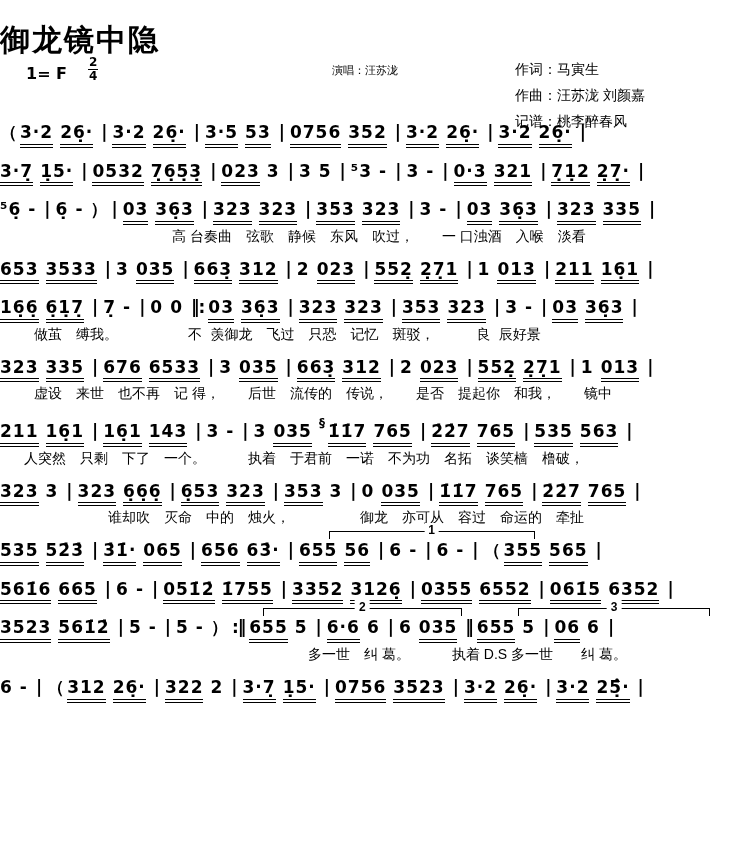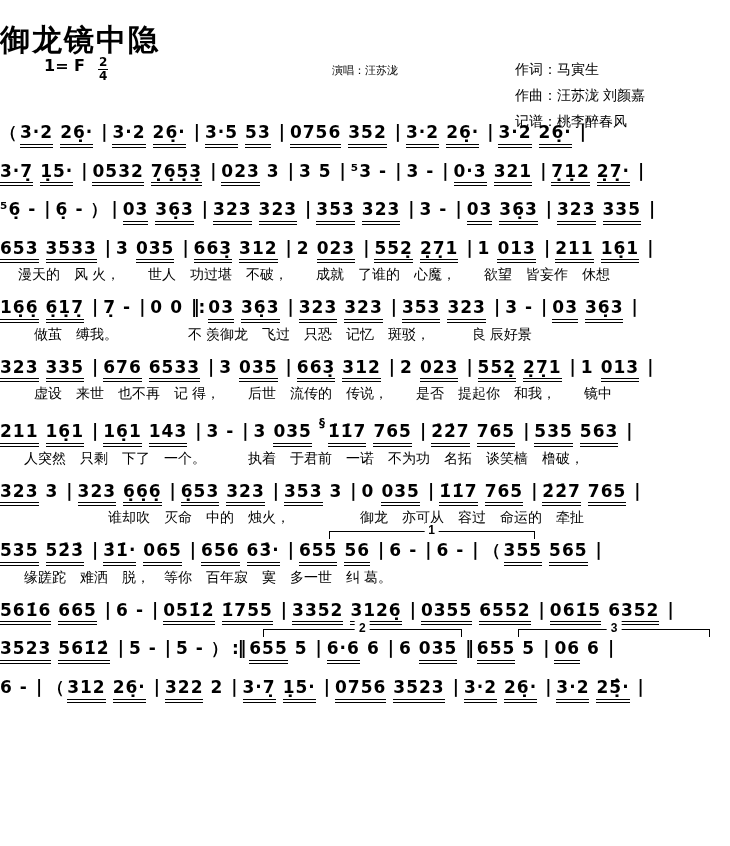--- a/index.html
+++ b/index.html
@@ -9,21 +9,21 @@
     font-family:"Liberation Sans", sans-serif;
   }
   .corner-dash { position:absolute; left:8px; top:30px; font-weight:bold; font-size:14px; }
   .title {
     margin:20px 0 2px 0; 
     font-size:30px; font-weight:bold; letter-spacing:2px;
   }
   .singer { text-align:center; font-size:11px; margin:2px 0 0 0; }
   .credits { position:absolute; right:30px; top:56px; width:185px; font-size:14px; line-height:26px; }
   .keysig {
-    position:absolute; left:44px; top:56px; display:flex; align-items:flex-start; gap:13px;
+    position:absolute; left:26px; top:56px; display:flex; align-items:flex-end; gap:21px;
     font-family:"DejaVu Sans", sans-serif; font-weight:bold; font-size:16px;
   }
   .meter { display:inline-flex; flex-direction:column; font-size:12px; line-height:1.1; text-align:center; }
   .meter .num { border-bottom:1px solid #000; padding:0 1px; }
   #score { margin-top:32px; padding-left:0; }
   .system { position:relative; padding-top:13px; margin-bottom:1px; }
   .notes {
     font-family:"DejaVu Sans", sans-serif; font-weight:bold;
     font-size:17px; letter-spacing:1px; white-space:nowrap; line-height:1.15;
   }
@@ -62,58 +62,58 @@
 
   <div id="score">
       <div class="system">
         <div class="notes"><span class="paren">（</span><span class="note beam">3·2</span><span class="note beam">26̣·</span><span class="bar">|</span><span class="note beam">3·2</span><span class="note beam">26̣·</span><span class="bar">|</span><span class="note beam">3·5</span><span class="note beam">53</span><span class="bar">|</span><span class="note beam">0756</span><span class="note beam">352</span><span class="bar">|</span><span class="note beam">3·2</span><span class="note beam">26̣·</span><span class="bar">|</span><span class="note beam">3·2</span><span class="note beam">26̣·</span><span class="bar">|</span></div>
       </div>
       <div class="system">
         <div class="notes"><span class="note beam">3·7̣</span><span class="note beam">1̣5·</span><span class="bar">|</span><span class="note beam">0532</span><span class="note beam">7̣6̣5̣3̣</span><span class="bar">|</span><span class="note beam">023</span><span class="note">3</span><span class="bar">|</span><span class="note">3</span><span class="note">5</span><span class="bar">|</span><span class="note">⁵3</span><span class="note">-</span><span class="bar">|</span><span class="note">3</span><span class="note">-</span><span class="bar">|</span><span class="note beam">0·3</span><span class="note beam">321</span><span class="bar">|</span><span class="note beam">7̣1̣2</span><span class="note beam">2̣7̣·</span><span class="bar">|</span></div>
       </div>
       <div class="system">
         <div class="notes"><span class="note">⁵6̣</span><span class="note">-</span><span class="bar">|</span><span class="note">6̣</span><span class="note">-</span><span class="paren">）</span><span class="bar">|</span><span class="note beam">03</span><span class="note beam">36̣3</span><span class="bar">|</span><span class="note beam">323</span><span class="note beam">323</span><span class="bar">|</span><span class="note beam">353</span><span class="note beam">323</span><span class="bar">|</span><span class="note">3</span><span class="note">-</span><span class="bar">|</span><span class="note beam">03</span><span class="note beam">36̣3</span><span class="bar">|</span><span class="note beam">323</span><span class="note beam">335</span><span class="bar">|</span></div>
+        <div class="lyrics" style="padding-left: 172px;">高 台奏曲　弦歌　静候　东风　吹过，　　一 口浊酒　入喉　淡看</div>
       </div>
       <div class="system">
         <div class="notes"><span class="note beam">653</span><span class="note beam">3533</span><span class="bar">|</span><span class="note">3</span><span class="note beam">035</span><span class="bar">|</span><span class="note beam">663̣</span><span class="note beam">312</span><span class="bar">|</span><span class="note">2</span><span class="note beam">023</span><span class="bar">|</span><span class="note beam">552̣</span><span class="note beam">2̣7̣1</span><span class="bar">|</span><span class="note">1</span><span class="note beam">013</span><span class="bar">|</span><span class="note beam">211</span><span class="note beam">16̣1</span><span class="bar">|</span></div>
-        <div class="lyrics" style="padding-left: 18px;">漫天的　风 火，　　世人　功过堪　不破，　　成就　了谁的　心魔，　　欲望　皆妄作　休想</div>
       </div>
       <div class="system">
         <div class="notes"><span class="note beam">16̣6̣</span><span class="note beam">6̣1̣7̣</span><span class="bar">|</span><span class="note">7̣</span><span class="note">-</span><span class="bar">|</span><span class="note">0</span><span class="note">0</span><span class="bar thick">‖:</span><span class="note beam">03</span><span class="note beam">36̣3</span><span class="bar">|</span><span class="note beam">323</span><span class="note beam">323</span><span class="bar">|</span><span class="note beam">353</span><span class="note beam">323</span><span class="bar">|</span><span class="note">3</span><span class="note">-</span><span class="bar">|</span><span class="note beam">03</span><span class="note beam">36̣3</span><span class="bar">|</span></div>
-        <div class="lyrics" style="padding-left: 34px;">做茧　缚我。　　　　　不 羡御龙　飞过　只恐　记忆　斑驳，　　　良 辰好景</div>
+        <div class="lyrics" style="padding-left: 34px; font-family: Liberation Mono, monospace;">做茧　缚我。　　　　　不 羡御龙　飞过　只恐　记忆　斑驳，　　　良 辰好景</div>
       </div>
       <div class="system">
         <div class="notes"><span class="note beam">323</span><span class="note beam">335</span><span class="bar">|</span><span class="note beam">676</span><span class="note beam">6533</span><span class="bar">|</span><span class="note">3</span><span class="note beam">035</span><span class="bar">|</span><span class="note beam">663̣</span><span class="note beam">312</span><span class="bar">|</span><span class="note">2</span><span class="note beam">023</span><span class="bar">|</span><span class="note beam">552̣</span><span class="note beam">2̣7̣1</span><span class="bar">|</span><span class="note">1</span><span class="note beam">013</span><span class="bar">|</span></div>
         <div class="lyrics" style="padding-left: 34px;">虚设　来世　也不再　记 得，　　后世　流传的　传说，　　是否　提起你　和我，　　镜中</div>
       </div>
       <div class="system">
         <div class="notes"><span class="note beam">211</span><span class="note beam">16̣1</span><span class="bar">|</span><span class="note beam">16̣1</span><span class="note beam">143</span><span class="bar">|</span><span class="note">3</span><span class="note">-</span><span class="bar">|</span><span class="note">3</span><span class="note beam">035</span><span class="segno">§</span><span class="note beam">1̇1̇7</span><span class="note beam">765</span><span class="bar">|</span><span class="note beam">2̇2̇7</span><span class="note beam">765</span><span class="bar">|</span><span class="note beam">535</span><span class="note beam">563</span><span class="bar">|</span></div>
         <div class="lyrics" style="padding-left: 24px;">人突然　只剩　下了　一个。　　　执着　于君前　一诺　不为功　名拓　谈笑樯　橹破，</div>
       </div>
       <div class="system">
         <div class="notes"><span class="note beam">323</span><span class="note">3</span><span class="bar">|</span><span class="note beam">323</span><span class="note beam">6̣6̣6̣</span><span class="bar">|</span><span class="note beam">6̣53</span><span class="note beam">323</span><span class="bar">|</span><span class="note beam">353</span><span class="note">3</span><span class="bar">|</span><span class="note">0</span><span class="note beam">035</span><span class="bar">|</span><span class="note beam">1̇1̇7</span><span class="note beam">765</span><span class="bar">|</span><span class="note beam">2̇2̇7</span><span class="note beam">765</span><span class="bar">|</span></div>
         <div class="lyrics" style="padding-left: 108px;">谁却吹　灭命　中的　烛火，　　　　　御龙　亦可从　容过　命运的　牵扯</div>
       </div>
       <div class="system">
         <div class="volta" style="left: 45%; width: 28%;">
           <span class="vlabel">1</span>
         </div>
         <div class="notes"><span class="note beam">535</span><span class="note beam">52̇3̇</span><span class="bar">|</span><span class="note beam">3̇1̇·</span><span class="note beam">065</span><span class="bar">|</span><span class="note beam">656</span><span class="note beam">63̇·</span><span class="bar">|</span><span class="note beam">655</span><span class="note beam">56</span><span class="bar">|</span><span class="note">6</span><span class="note">-</span><span class="bar">|</span><span class="note">6</span><span class="note">-</span><span class="bar">|</span><span class="paren">（</span><span class="note beam">355</span><span class="note beam">565</span><span class="bar">|</span></div>
-        <div class="lyrics" style="padding-left: 24px;">缘蹉跎　难洒　脱，　等你　百年寂　寞　多一世　纠 葛。</div>
       </div>
       <div class="system">
         <div class="notes"><span class="note beam">561̇6</span><span class="note beam">665</span><span class="bar">|</span><span class="note">6</span><span class="note">-</span><span class="bar">|</span><span class="note beam">051̇2̇</span><span class="note beam">1̇755</span><span class="bar">|</span><span class="note beam">3352</span><span class="note beam">3126̣</span><span class="bar">|</span><span class="note beam">0355</span><span class="note beam">6552</span><span class="bar">|</span><span class="note beam">061̇5</span><span class="note beam">6352</span><span class="bar">|</span></div>
       </div>
       <div class="system">
         <div class="volta" style="left: 36%; width: 27%;">
           <span class="vlabel">2</span>
         </div>
         <div class="volta" style="left: 71%; width: 26%;">
           <span class="vlabel">3</span>
         </div>
         <div class="notes"><span class="note beam">3523</span><span class="note beam">561̇2̇</span><span class="bar">|</span><span class="note">5</span><span class="note">-</span><span class="bar">|</span><span class="note">5</span><span class="note">-</span><span class="paren">）</span><span class="bar thick">:‖</span><span class="note beam">655</span><span class="note">5</span><span class="bar">|</span><span class="note beam">6·6</span><span class="note">6</span><span class="bar">|</span><span class="note">6</span><span class="note beam">035</span><span class="bar thick">‖</span><span class="note beam">655</span><span class="note">5</span><span class="bar">|</span><span class="note beam">06</span><span class="note">6</span><span class="bar">|</span></div>
+        <div class="lyrics" style="padding-left: 308px;">多一世　纠 葛。　　　执着 D.S 多一世　　纠 葛。</div>
       </div>
       <div class="system">
         <div class="notes"><span class="note">6</span><span class="note">-</span><span class="bar">|</span><span class="paren">（</span><span class="note beam">312</span><span class="note beam">26̣·</span><span class="bar">|</span><span class="note beam">322</span><span class="note">2</span><span class="bar">|</span><span class="note beam">3·7̣</span><span class="note beam">1̣5·</span><span class="bar">|</span><span class="note beam">0756</span><span class="note beam">3523</span><span class="bar">|</span><span class="note beam">3·2</span><span class="note beam">26̣·</span><span class="bar">|</span><span class="note beam">3·2</span><span class="note beam">25̣̂·</span><span class="bar">|</span></div>
       </div>
     </div>
 
 </div>
 
 </body></html>

